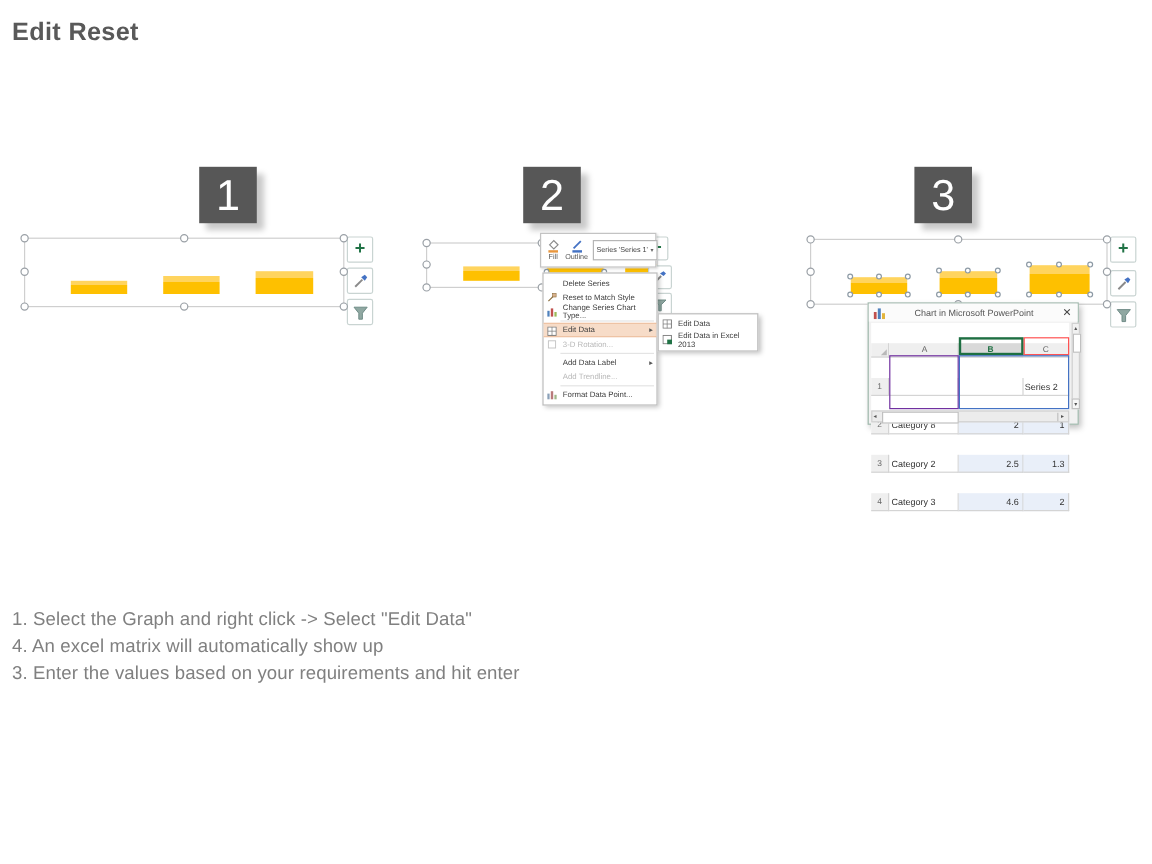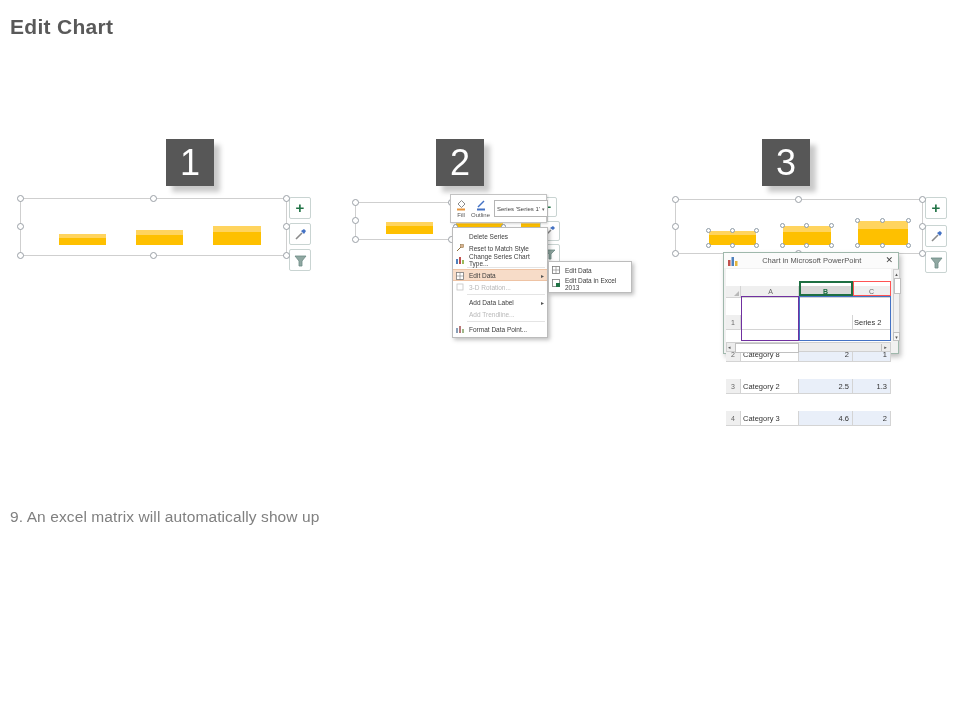--- a/index.html
+++ b/index.html
@@ -83,21 +83,21 @@
   .hs-r{position:absolute;right:1px;top:1px;width:7px;height:7px;border-left:1px solid #c0c0c0;text-align:center;}
 
   
   .instr{position:absolute;left:10px;top:506px;width:928px;font-size:15.5px;color:#808080;line-height:22.4px;letter-spacing:.1px;}
 </style>
 </head>
 <body>
 
 <div class="slide">
 
-  <div class="title">Edit Chart</div>
+  <div class="title">Edit Reset</div>
 
   <div class="badge" style="left:166px;top:139px;">
     <span>1</span>
   </div>
 
   <div class="frame" style="left:20px;top:198px;width:265px;height:56px;">
     <div class="hdl" style="left:-4px;top:-4px;"></div>
     <div class="hdl" style="left:calc(50% - 4px);top:-4px;"></div>
     <div class="hdl" style="right:-4px;top:-4px;"></div>
     <div class="hdl" style="left:-4px;top:calc(50% - 4px);"></div>
@@ -383,16 +383,18 @@
       <span class="vs-dn">▾</span>
     </div>
     <div class="hscroll">
       <span class="hs-l">◂</span>
       <span class="hs-thumb"></span>
       <span class="hs-r">▸</span>
     </div>
   </div>
 
   <div class="instr">
-    <div>9. An excel matrix will automatically show up</div>
+    <div>1. Select the Graph and right click -&gt; Select "Edit Data"</div>
+    <div>4. An excel matrix will automatically show up</div>
+    <div>3. Enter the values based on your requirements and hit enter</div>
   </div>
 
 </div>
 
 </body></html>

